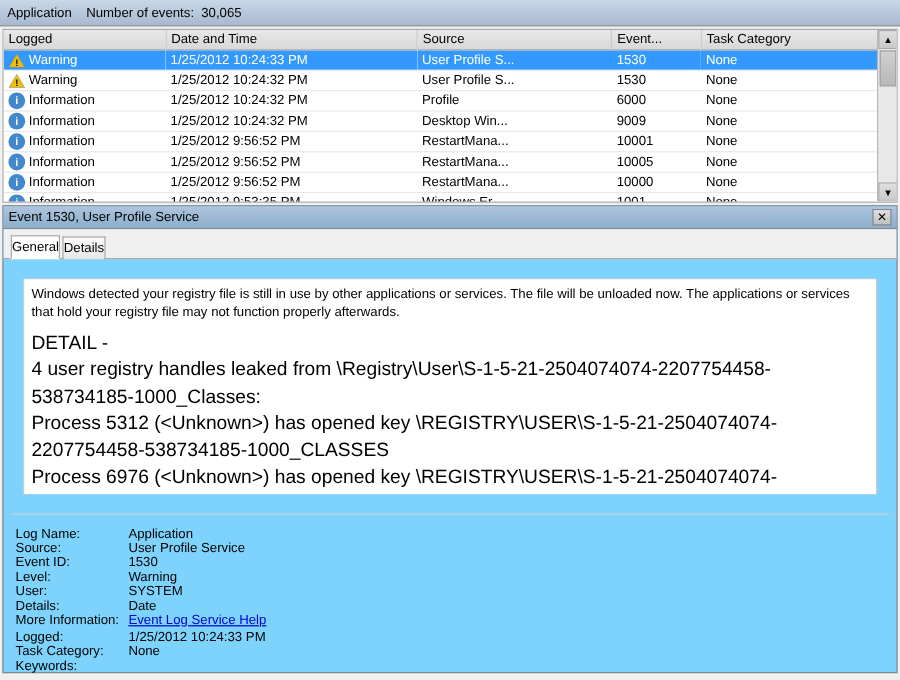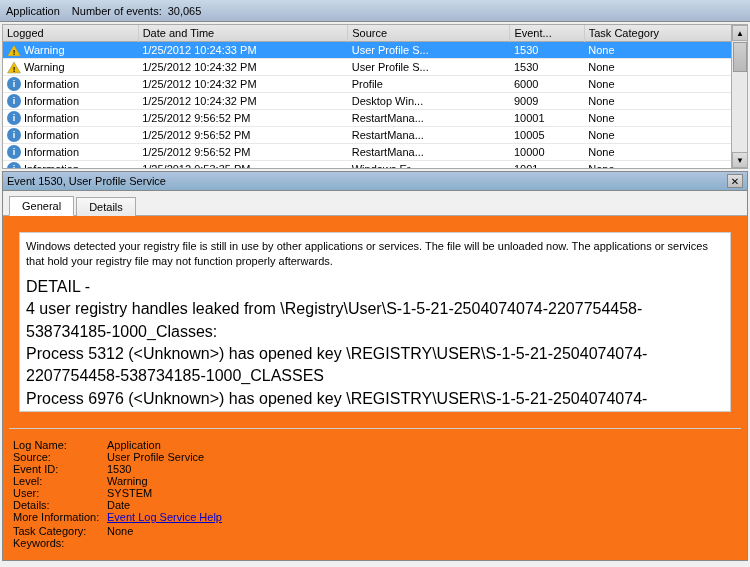--- a/index.html
+++ b/index.html
@@ -91,21 +91,21 @@
     .scroll-thumb {
       width: 14px;
       height: 30px;
       background: linear-gradient(to bottom, #d0d0d0, #b8b8b8);
       border: 1px solid #999;
       margin: 1px;
     }
 
     
     .event-detail {
-      background: #f97316;
+      background: #7dd3fc;
       border: 1px solid #888;
       margin: 2px;
       height: 390px;
       position: relative;
     }
     .detail-title-bar {
       background: linear-gradient(to bottom, #b0c4de, #8aafcc);
       display: flex;
       align-items: center;
       justify-content: space-between;
@@ -128,21 +128,21 @@
 
     
     .tabs-bar {
       display: flex;
       align-items: flex-end;
       padding: 4px 6px 0 6px;
       background: #f0f0f0;
       border-bottom: 1px solid #aaa;
     }
     .tab {
-      padding: 3px 12px;
+      padding: 3px 0;
       border: 1px solid #aaa;
       border-bottom: none;
       background: linear-gradient(to bottom, #f8f8f8, #e8e8e8);
       cursor: pointer;
       font-size: 11px;
       margin-right: 2px;
       position: relative;
       top: 1px;
     }
     .tab.active {
@@ -393,20 +393,24 @@
         <span class="meta-value">Date</span>
       </div>
       <div class="meta-row">
         <span class="meta-label">More Information:</span>
         <span class="meta-link meta-value">Event Log Service Help</span>
       </div>
     </div>
 
     <div>
       <div class="meta-row">
+        <span class="meta-label">Logged:</span>
+        <span class="meta-value">1/25/2012 10:24:33 PM</span>
+      </div>
+      <div class="meta-row">
         <span class="meta-label">Task Category:</span>
         <span class="meta-value">None</span>
       </div>
       <div class="meta-row">
         <span class="meta-label">Keywords:</span>
         <span class="meta-value"></span>
       </div>
     </div>
   </div>
 </div>

